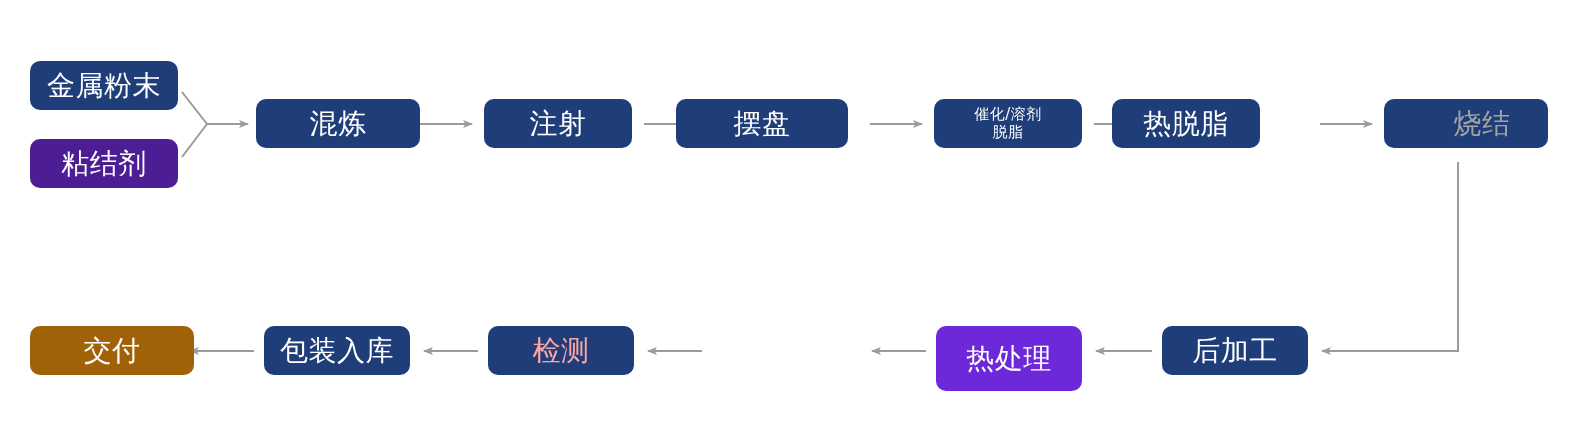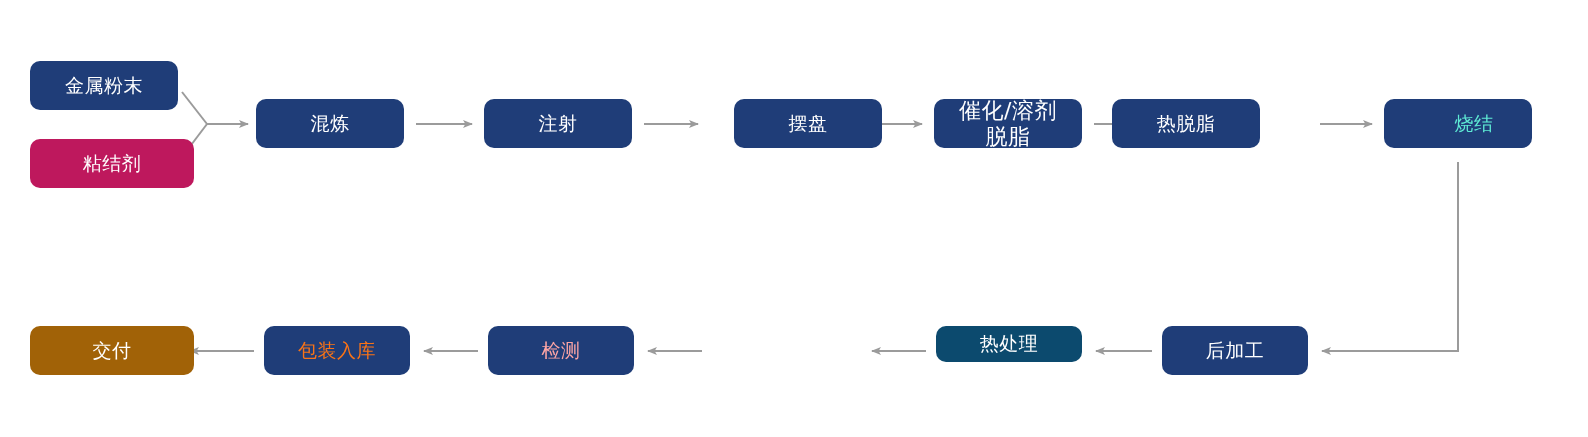--- a/index.html
+++ b/index.html
@@ -20,29 +20,29 @@
   .node {
     position: absolute;
     box-sizing: border-box;
     background: #1f3d78;
     border-radius: 10px;
     color: #ffffff;
     display: flex;
     align-items: center;
     justify-content: center;
     text-align: center;
-    font-size: 19px;
+    font-size: 28px;
     line-height: 1.12;
     letter-spacing: 0.5px;
     font-weight: 400;
     white-space: pre-line;
     user-select: none;
   }
   .node.two-line {
-    font-size: 22px;
+    font-size: 15px;
     line-height: 1.15;
   }
   svg.edges {
     position: absolute;
     left: 0;
     top: 0;
     width: 1588px;
     height: 437px;
     pointer-events: none;
   }
@@ -75,27 +75,27 @@
     <path d="M1458,162 L1458,351 L1322,351" stroke="#9b9b9b" stroke-width="2" fill="none" marker-end="url(#ah-left)"></path>
 
     <path d="M1152,351 L1096,351" stroke="#9b9b9b" stroke-width="2" fill="none" marker-end="url(#ah-left)"></path>
     <path d="M926,351 L872,351" stroke="#9b9b9b" stroke-width="2" fill="none" marker-end="url(#ah-left)"></path>
     <path d="M702,351 L648,351" stroke="#9b9b9b" stroke-width="2" fill="none" marker-end="url(#ah-left)"></path>
     <path d="M478,351 L424,351" stroke="#9b9b9b" stroke-width="2" fill="none" marker-end="url(#ah-left)"></path>
     <path d="M254,351 L190,351" stroke="#9b9b9b" stroke-width="2" fill="none" marker-end="url(#ah-left)"></path>
   </svg>
 
   <div class="node" style="left: 30px; top: 61px; width: 148px; height: 49px; background: rgb(31, 61, 120); color: rgb(255, 255, 255);">金属粉末</div>
-  <div class="node" style="left: 30px; top: 139px; width: 164px; height: 49px; background: #be185d; color: rgb(255, 255, 255);">粘结剂</div>
-  <div class="node" style="left: 256px; top: 99px; width: 148px; height: 49px; background: rgb(31, 61, 120); color: rgb(255, 255, 255);">混炼</div>
+  <div class="node" style="left: 30px; top: 139px; width: 148px; height: 49px; background: #4c1d95; color: rgb(255, 255, 255);">粘结剂</div>
+  <div class="node" style="left: 256px; top: 99px; width: 164px; height: 49px; background: rgb(31, 61, 120); color: rgb(255, 255, 255);">混炼</div>
   <div class="node" style="left: 484px; top: 99px; width: 148px; height: 49px; background: rgb(31, 61, 120); color: rgb(255, 255, 255); text-align: center;">注射</div>
-  <div class="node" style="left: 734px; top: 99px; width: 148px; height: 49px; background: rgb(31, 61, 120); color: rgb(255, 255, 255);">摆盘</div>
+  <div class="node" style="left: 676px; top: 99px; width: 172px; height: 49px; background: rgb(31, 61, 120); color: rgb(255, 255, 255);">摆盘</div>
   <div class="node two-line" style="left: 934px; top: 99px; width: 148px; height: 49px; background: rgb(31, 61, 120); color: rgb(255, 255, 255);">催化/溶剂
 脱脂</div>
   <div class="node" style="left: 1112px; top: 99px; width: 148px; height: 49px; background: rgb(31, 61, 120); color: rgb(255, 255, 255);">热脱脂</div>
-  <div class="node" style="left: 1384px; top: 99px; width: 148px; height: 49px; background: rgb(31, 61, 120); color: #5eead4; padding-left: 32px;">烧结</div>
+  <div class="node" style="left: 1384px; top: 99px; width: 164px; height: 49px; background: rgb(31, 61, 120); color: #a3a3a3; padding-left: 32px;">烧结</div>
   <div class="node" style="left: 1162px; top: 326px; width: 146px; height: 49px; background: rgb(31, 61, 120); color: rgb(255, 255, 255);">后加工</div>
-  <div class="node" style="left: 936px; top: 326px; width: 146px; height: 36px; background: #0c4a6e; color: rgb(255, 255, 255);">热处理</div>
+  <div class="node" style="left: 936px; top: 326px; width: 146px; height: 65px; background: #6d28d9; color: rgb(255, 255, 255);">热处理</div>
   <div class="node" style="left: 488px; top: 326px; width: 146px; height: 49px; background: rgb(31, 61, 120); color: #fca5a5;">检测</div>
-  <div class="node" style="left: 264px; top: 326px; width: 146px; height: 49px; background: rgb(31, 61, 120); color: #f97316;">包装入库</div>
+  <div class="node" style="left: 264px; top: 326px; width: 146px; height: 49px; background: rgb(31, 61, 120); color: #ffffff;">包装入库</div>
   <div class="node" style="left: 30px; top: 326px; width: 164px; height: 49px; background: #a16207; color: rgb(255, 255, 255); text-align: right;">交付</div>
 
 </div>
 
 </body></html>

